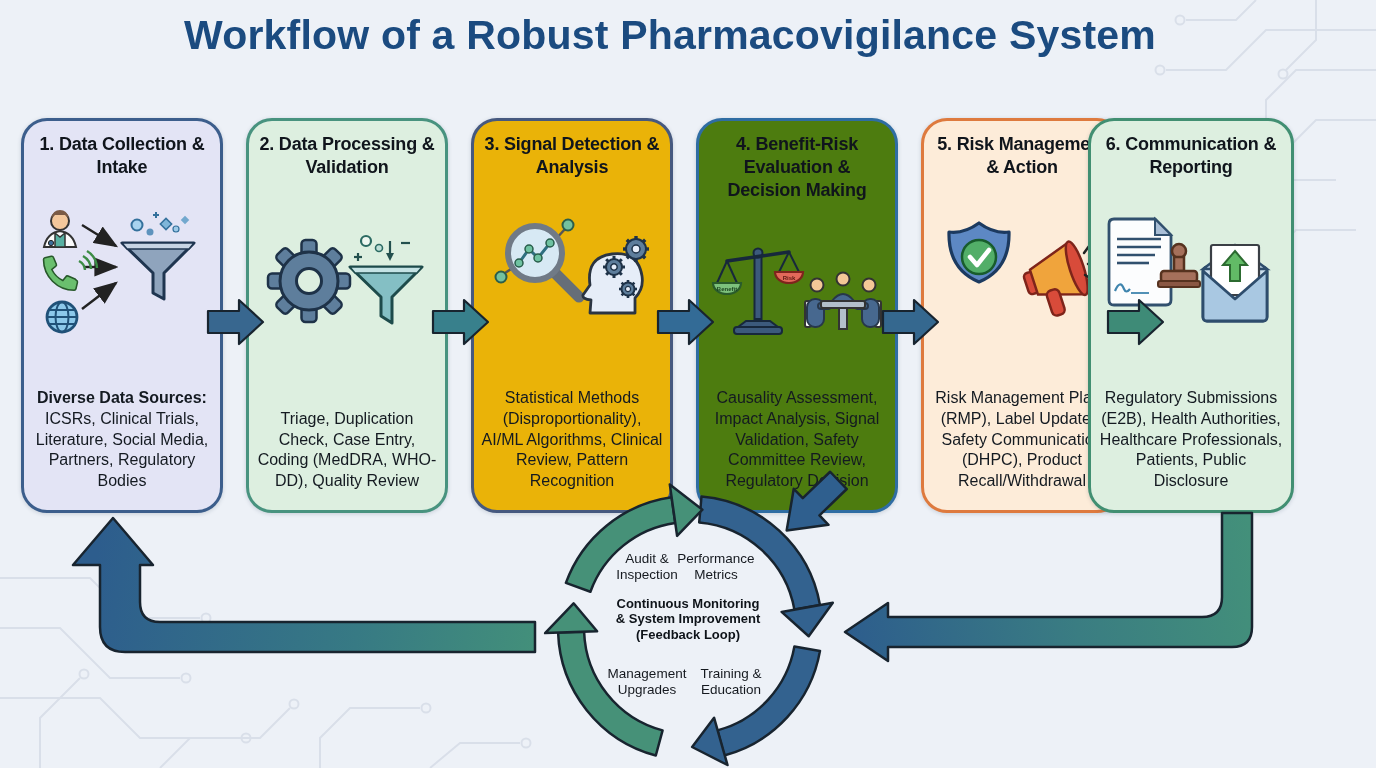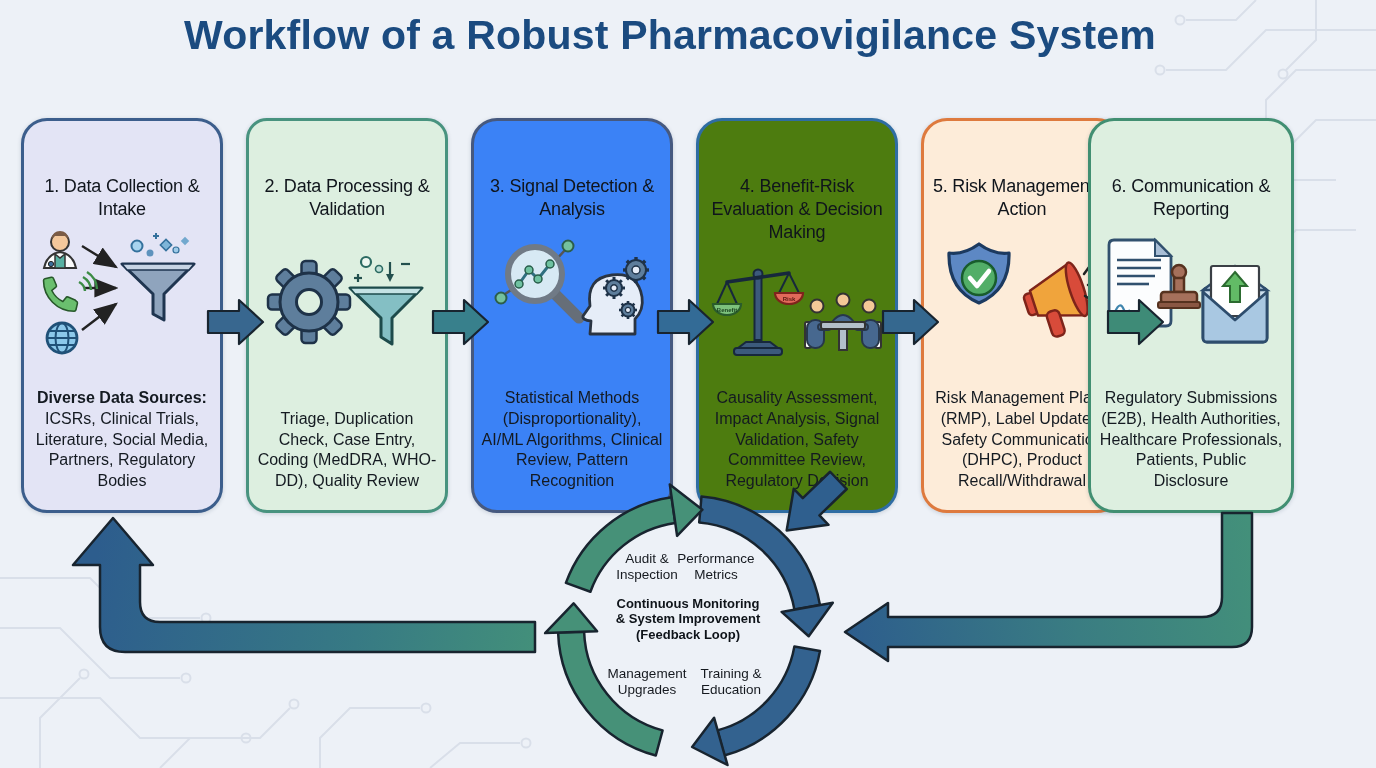--- a/index.html
+++ b/index.html
@@ -3,26 +3,26 @@
 <meta charset="utf-8">
 <style>
   html,body{margin:0;padding:0;}
   body{width:1376px;height:768px;position:relative;overflow:hidden;background:#edf1f7;font-family:"Liberation Sans",sans-serif;}
   .decor{position:absolute;z-index:0;opacity:.8;}
   .decor.tr{top:0;right:0;}
   .decor.bl{bottom:0;left:0;}
   .page-title{position:absolute;top:12px;left:0;width:1340px;text-align:center;font-size:41px;font-weight:700;color:#1b4b80;z-index:2;letter-spacing:.2px;}
   .box{position:absolute;top:118px;width:202px;height:395px;border-radius:26px;border:3px solid #000;box-sizing:border-box;display:flex;flex-direction:column;align-items:center;padding:12px 6px 14px;z-index:2;box-shadow:0 1px 4px rgba(30,50,80,.18);}
   .b1{left:21px;background:#e3e4f5;border-color:#3c5e8c;}
-  .b2{left:246px;background:#ddefe0;border-color:#48937f;border-radius:21px;}
-  .b3{left:471px;background:#3b82f6;border-color:#46597f;}
+  .b2{left:246px;background:#ddefe0;border-color:#48937f;}
+  .b3{left:471px;background:#eab308;border-color:#46597f;}
   .b4{left:696px;background:#4d7c0f;border-color:#2f6da3;}
   .b5{left:921px;background:#fdecd9;border-color:#de7a3e;}
   .b6{left:1088px;background:#ddefe0;border-color:#418f72;width:206px;}
-  .box-title{font-size:18px;font-weight:400;color:#10151c;text-align:center;line-height:1.28;letter-spacing:-.2px;margin-top:42px;}
+  .box-title{font-size:18px;font-weight:700;color:#10151c;text-align:center;line-height:1.28;letter-spacing:-.2px;}
   .box-icon{flex:1;display:flex;align-items:center;justify-content:center;width:100%;}
   .box-desc{font-size:16px;color:#141a21;text-align:center;line-height:1.3;margin-bottom:4px;}
   .desc-label{font-weight:700;}
   .arrows{position:absolute;inset:0;z-index:3;pointer-events:none;}
   .loop-label{position:absolute;z-index:4;width:100px;text-align:center;font-size:13.5px;line-height:1.18;color:#15191f;}
   .ll-audit{left:597px;top:551px;}
   .ll-perf{left:666px;top:551px;}
   .ll-tech{left:597px;top:666px;}
   .ll-train{left:681px;top:666px;}
   .loop-center{position:absolute;z-index:4;left:568px;top:596px;width:240px;text-align:center;font-size:13px;font-weight:700;color:#0e1319;line-height:1.18;}

